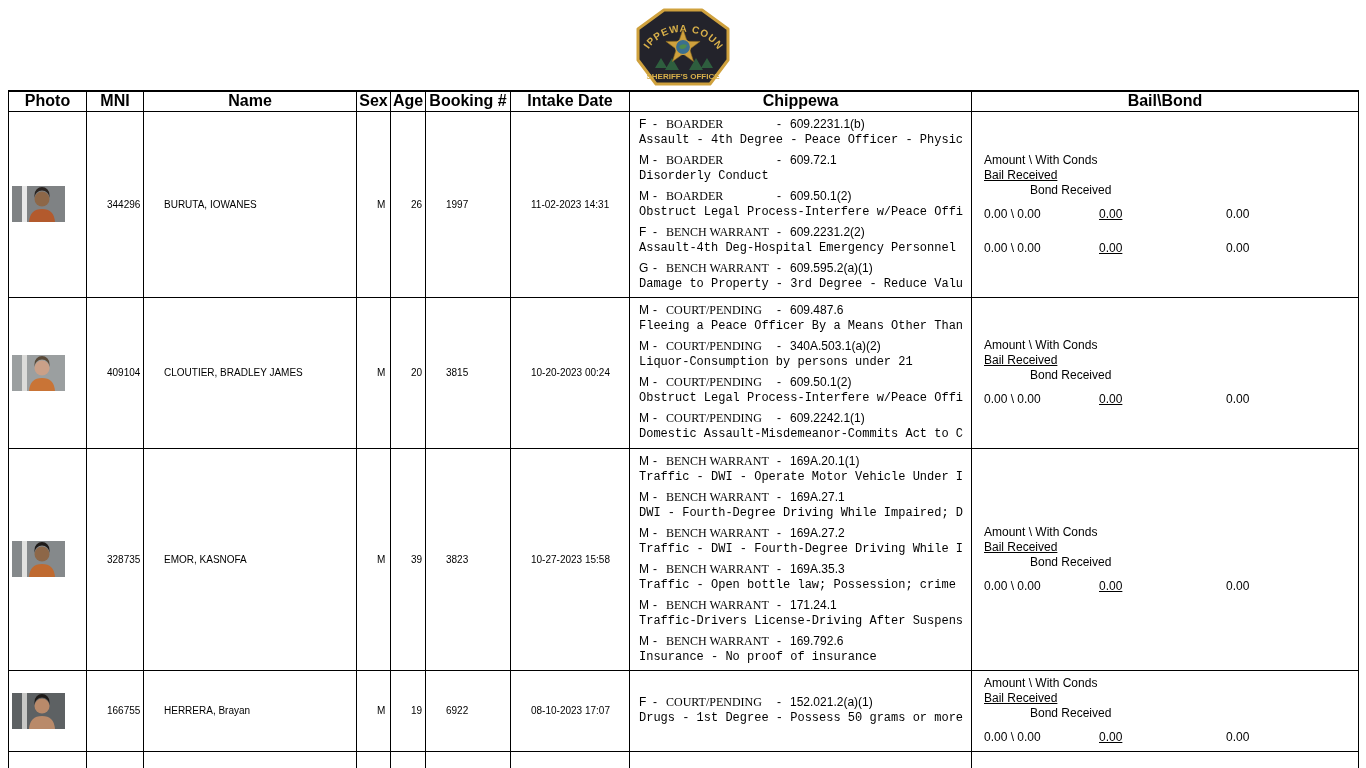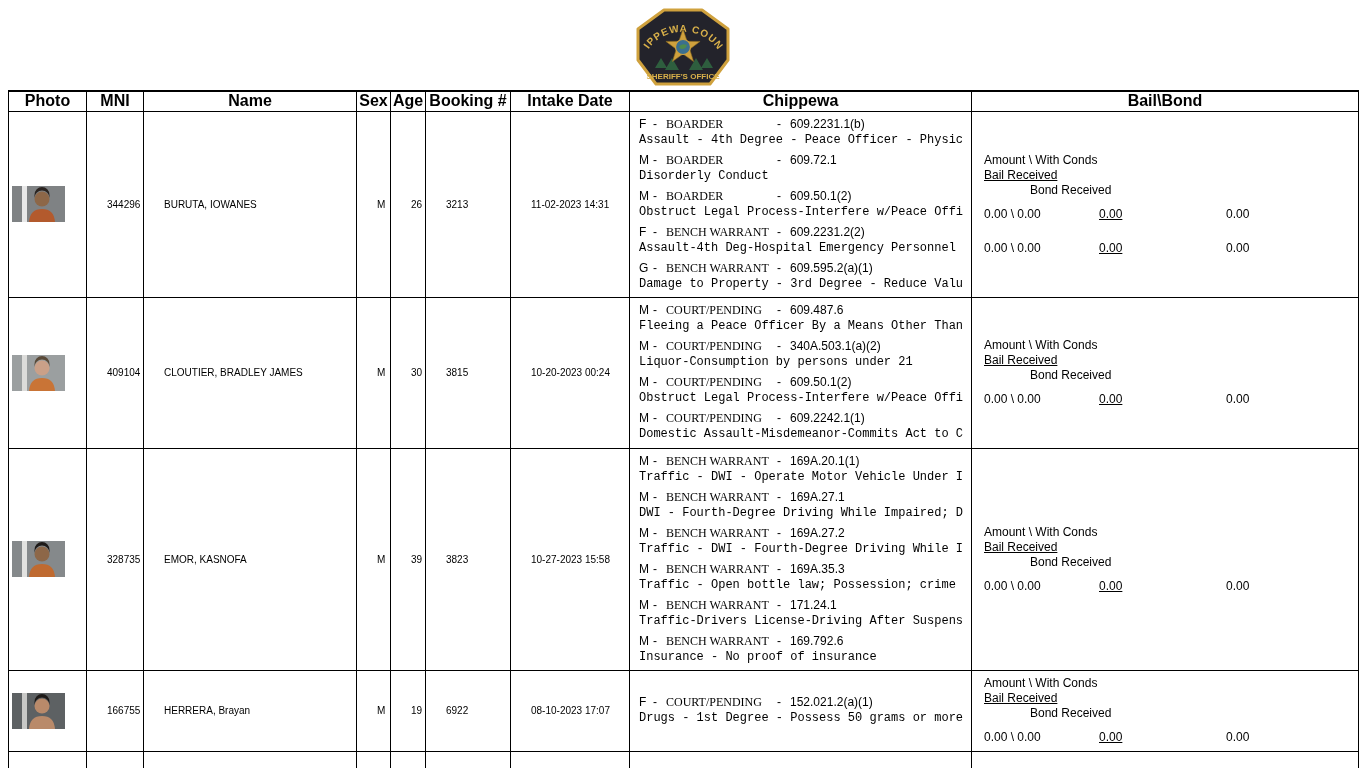--- a/index.html
+++ b/index.html
@@ -147,21 +147,21 @@
         <rect class="mug-stripe" x="10" y="0" width="5" height="36" fill="#e8e8e8"></rect>
         <path class="mug-torso" d="M17 36 Q18 23 30 23 Q42 23 43 36 Z" fill="#b35a2d"></path>
         <circle class="mug-head" cx="30" cy="13" r="7.5" fill="#8d6748"></circle>
         <path class="mug-hair" d="M22.5 12 a7.5 7.5 0 0 1 15 0 l0 -3 a7.5 8 0 0 0 -15 0 z" fill="#2b2420"></path>
       </svg>
     </td>
     <td class="cell-text">344296</td>
     <td class="cell-text">BURUTA, IOWANES</td>
     <td class="cell-text">M</td>
     <td class="cell-text">26</td>
-    <td class="cell-text">3213</td>
+    <td class="cell-text">1997</td>
     <td class="cell-text">11-02-2023 14:31</td>
     <td class="cell-charges">
       <div class="charges-list">
             <div class="charge">
               <div class="charge-line1">
                 <span class="sev">F</span>
                 <span class="dash">-</span>
                 <span class="status">BOARDER</span>
                 <span class="dash2">-</span>
                 <span class="statute">609.2231.1(b)</span>
@@ -237,21 +237,21 @@
         <rect class="mug-bg" x="0" y="0" width="53" height="36" fill="#9b9fa0"></rect>
         <rect class="mug-stripe" x="10" y="0" width="5" height="36" fill="#dcdcda"></rect>
         <path class="mug-torso" d="M17 36 Q18 23 30 23 Q42 23 43 36 Z" fill="#c97436"></path>
         <circle class="mug-head" cx="30" cy="13" r="7.5" fill="#caa088"></circle>
         <path class="mug-hair" d="M22.5 12 a7.5 7.5 0 0 1 15 0 l0 -3 a7.5 8 0 0 0 -15 0 z" fill="#5a4a38"></path>
       </svg>
     </td>
     <td class="cell-text">409104</td>
     <td class="cell-text">CLOUTIER, BRADLEY JAMES</td>
     <td class="cell-text">M</td>
-    <td class="cell-text">30</td>
+    <td class="cell-text">20</td>
     <td class="cell-text">3815</td>
     <td class="cell-text">10-20-2023 00:24</td>
     <td class="cell-charges">
       <div class="charges-list">
             <div class="charge">
               <div class="charge-line1">
                 <span class="sev">M</span>
                 <span class="dash">-</span>
                 <span class="status">COURT/PENDING</span>
                 <span class="dash2">-</span>

